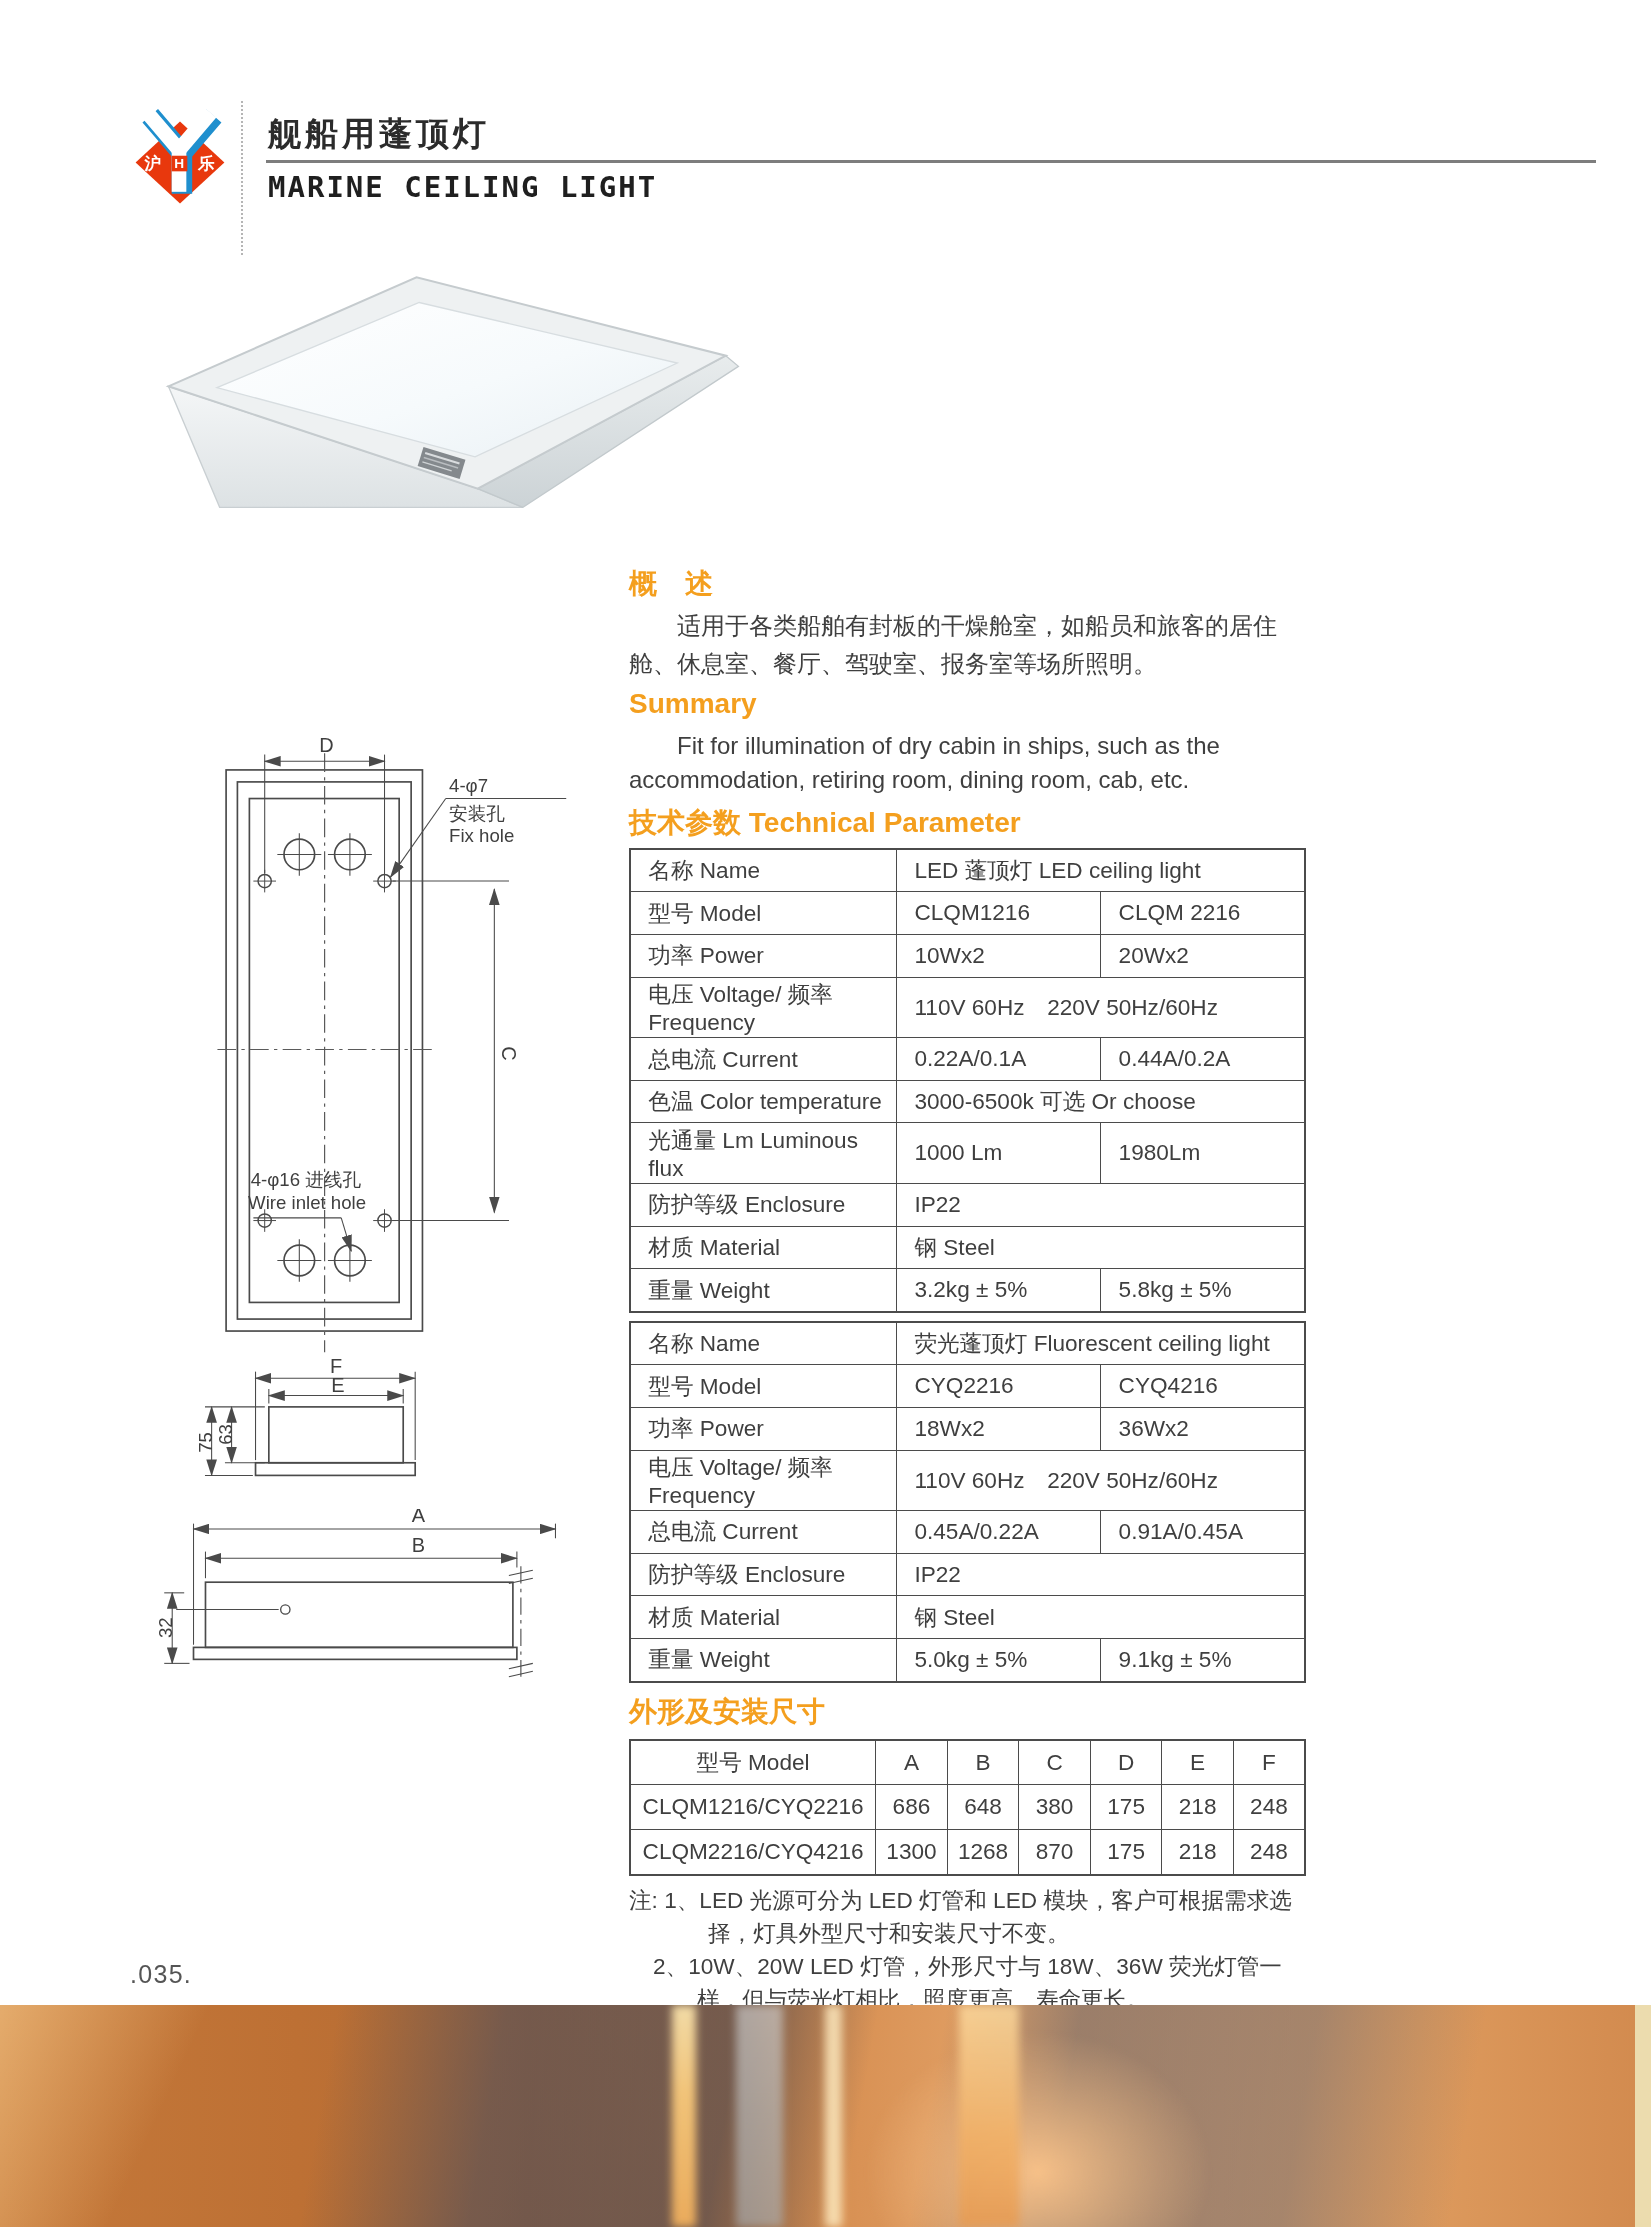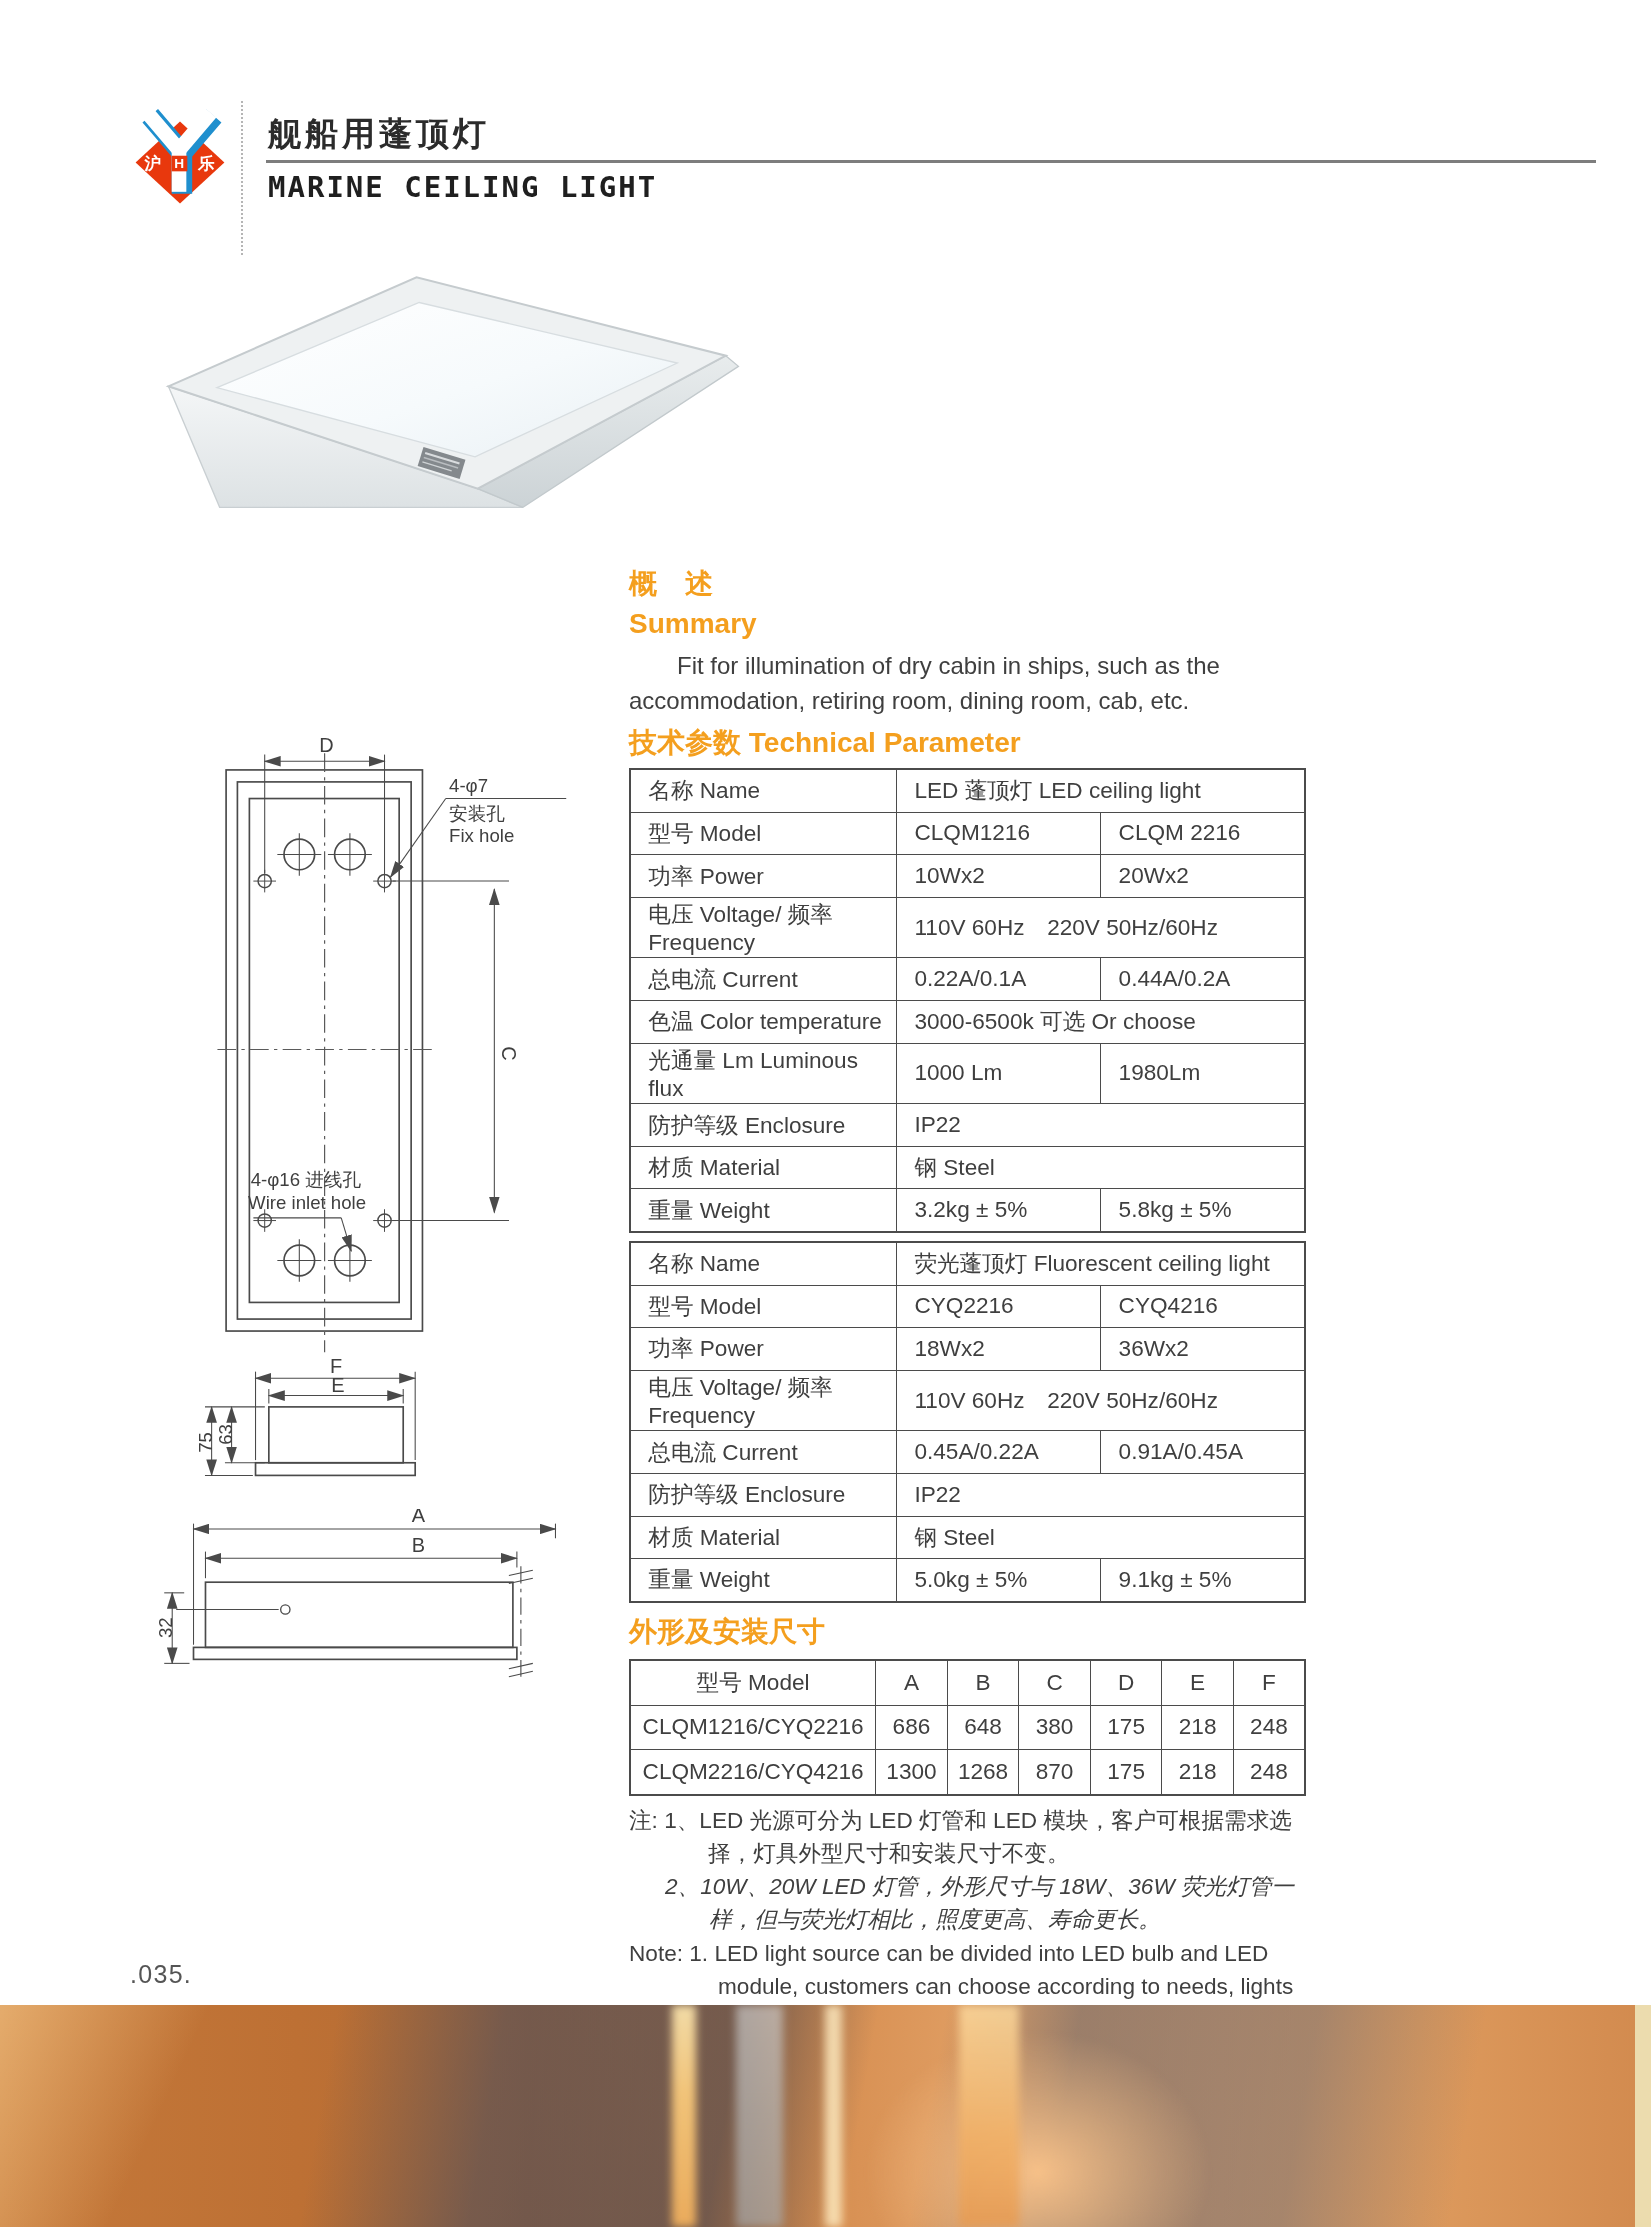--- a/index.html
+++ b/index.html
@@ -27,21 +27,21 @@
                  height:39px;padding:1.3px 1.3px 1.3px 17.3px;vertical-align:middle;}
   table.param{border:2px solid #4b4b4b;}
   table.param.second{margin-top:8px;}
   .outline-heads{margin-top:12px;}
   .outline-heads .h-orange{margin:0 0 2.7px 0;font-size:28px;}
   table.dims{width:100%;border-collapse:collapse;table-layout:fixed;margin-top:10.7px;border:2px solid #4b4b4b;}
   table.dims th,table.dims td{border:1.3px solid #4b4b4b;font-size:22.6px;color:#3f3f3f;height:41px;
                               text-align:center;vertical-align:middle;font-weight:normal;padding:1.3px;}
   .notes{margin-top:8px;font-size:22.6px;line-height:1.47;color:#3f3f3f;}
   .note-zh-1{padding-left:79px;text-indent:-79px;}
-  .note-zh-2{margin-left:36px;padding-left:44px;text-indent:-44px;font-style:italic;}
+  .note-zh-2{margin-left:24px;padding-left:44px;text-indent:-44px;}
   .note-en-1{padding-left:89px;text-indent:-89px;}
   .note-en-2{margin-left:67px;padding-left:32px;text-indent:-32px;}
 
   .page-num{position:absolute;left:130px;top:1960px;font-size:25px;color:#555;letter-spacing:1.3px;}
 
   
   .plan-svg{position:absolute;left:216px;top:720px;}
   .end-svg{position:absolute;left:186px;top:1357px;}
   .side-svg{position:absolute;left:152px;top:1509px;}
   .photo-svg{position:absolute;left:105px;top:228px;}
@@ -261,20 +261,21 @@
         <line x1="536" y1="252" x2="572" y2="244"></line>
     </g>
     <text x="390" y="20" font-size="30" fill="#3f3f3f">A</text>
     <text x="390" y="64" font-size="30" fill="#3f3f3f">B</text>
     <text x="10" y="190" font-size="28" fill="#3f3f3f" transform="rotate(-90 22 182)">32</text>
   </svg>
 
   <div class="right-col">
 
     <div class="h-orange">概　述</div>
+    <p class="body-zh">适用于各类船舶有封板的干燥舱室，如船员和旅客的居住舱、休息室、餐厅、驾驶室、报务室等场所照明。</p>
     <div class="h-orange tight">Summary</div>
     <p class="body-en">Fit for illumination of dry cabin in ships, such as the accommodation, retiring room, dining room, cab, etc.</p>
 
     <div class="h-orange tight">技术参数 Technical Parameter</div>
 
     <table class="param">
       <colgroup>
           <col style="width:39.5%">
           <col style="width:30.25%">
           <col style="width:30.25%">

